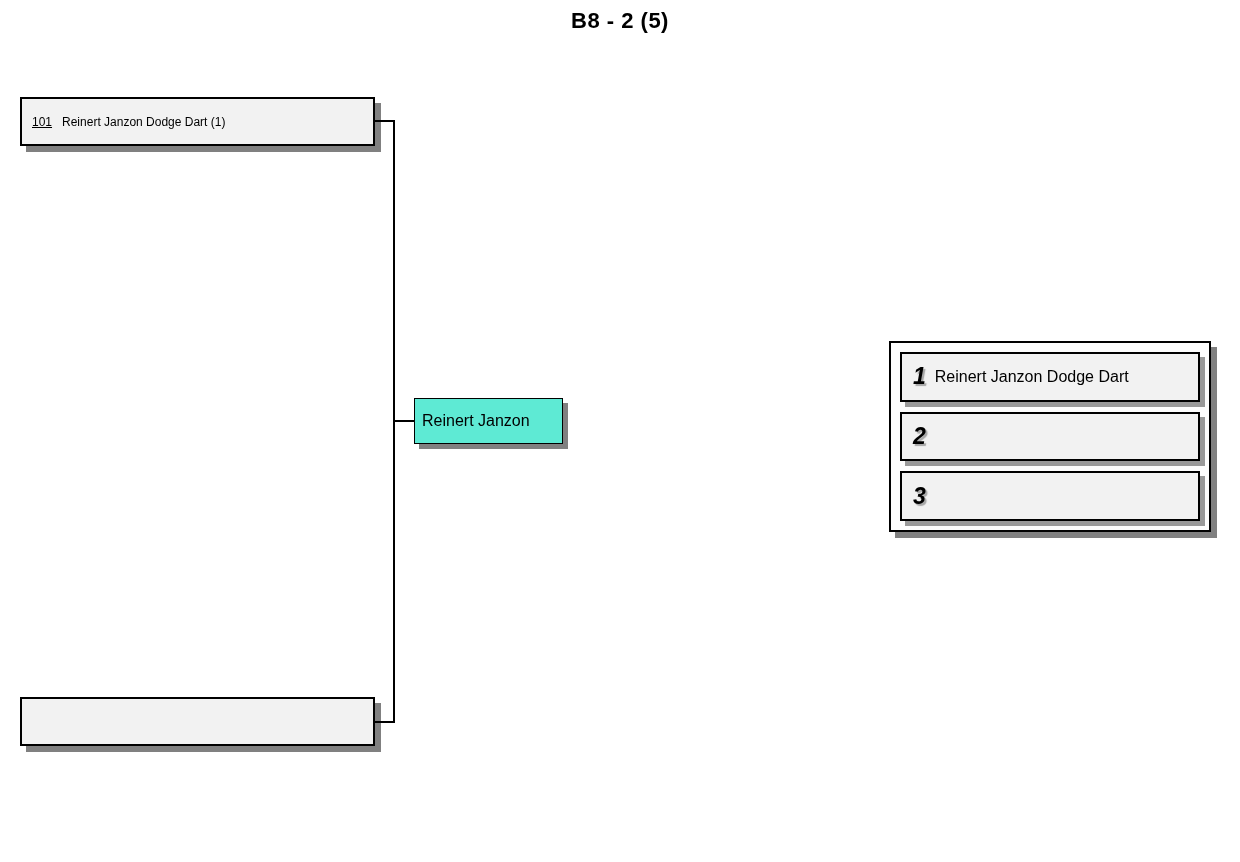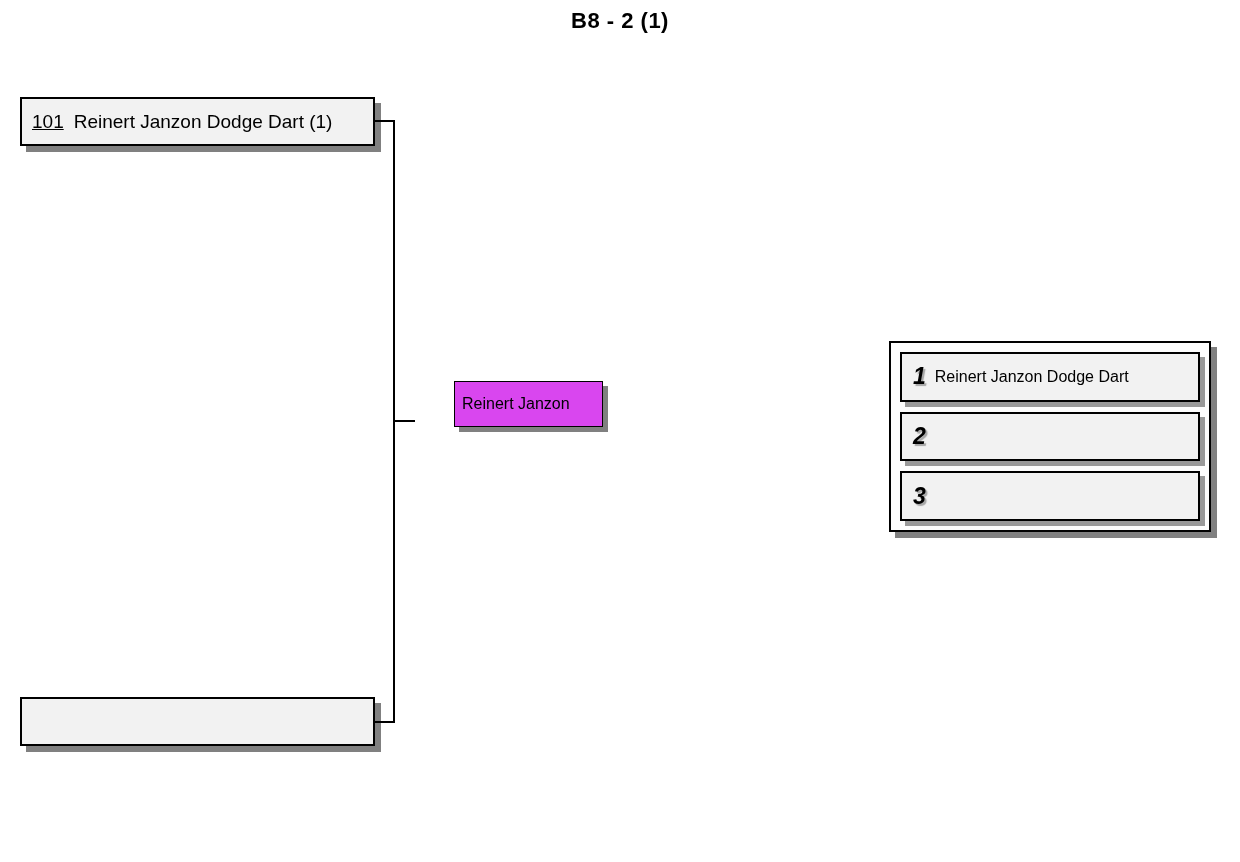--- a/index.html
+++ b/index.html
@@ -32,47 +32,46 @@
     left: 20px;
     width: 355px;
     height: 49px;
     box-sizing: border-box;
     border: 2px solid #000000;
     background: #f2f2f2;
     box-shadow: 6px 6px 0 #808080;
     display: flex;
     align-items: center;
     padding-left: 10px;
-    font-size: 19px;
+    font-size: 12px;
     white-space: nowrap;
   }
   .slot-top { top: 97px; }
   .slot-bottom { top: 697px; }
   .slot-number {
     text-decoration: underline;
   }
   .slot-name { margin-left: 10px; }
 
   
   .winner-box {
     position: absolute;
     left: 414px;
-    top: 381px;
+    top: 398px;
     width: 149px;
     height: 46px;
     box-sizing: border-box;
     border: 1px solid #000000;
-    background: #d946ef;
+    background: #5eead4;
     box-shadow: 5px 5px 0 #808080;
     display: flex;
     align-items: center;
     padding-left: 7px;
     font-size: 16px;
     white-space: nowrap;
-    margin-left: 40px;
   }
 
   
   .line {
     position: absolute;
     background: #000000;
   }
   .line-top-h  { left: 375px; top: 120px; width: 20px; height: 2px; }
   .line-vert   { left: 393px; top: 120px; width: 2px;  height: 603px; }
   .line-mid-h  { left: 395px; top: 420px; width: 20px; height: 2px; }
@@ -116,21 +115,21 @@
   .result-name {
     font-size: 16px;
     text-align: right;
   }
 </style>
 </head>
 <body>
 
 <div class="page">
 
-  <div class="title">B8 - 2 (1)</div>
+  <div class="title">B8 - 2 (5)</div>
 
   <div class="slot slot-top">
     <span class="slot-number">101</span>
     <span class="slot-name">Reinert Janzon Dodge Dart (1)</span>
   </div>
 
   <div class="slot slot-bottom">
     <span class="slot-number"></span>
     <span class="slot-name"></span>
   </div>

